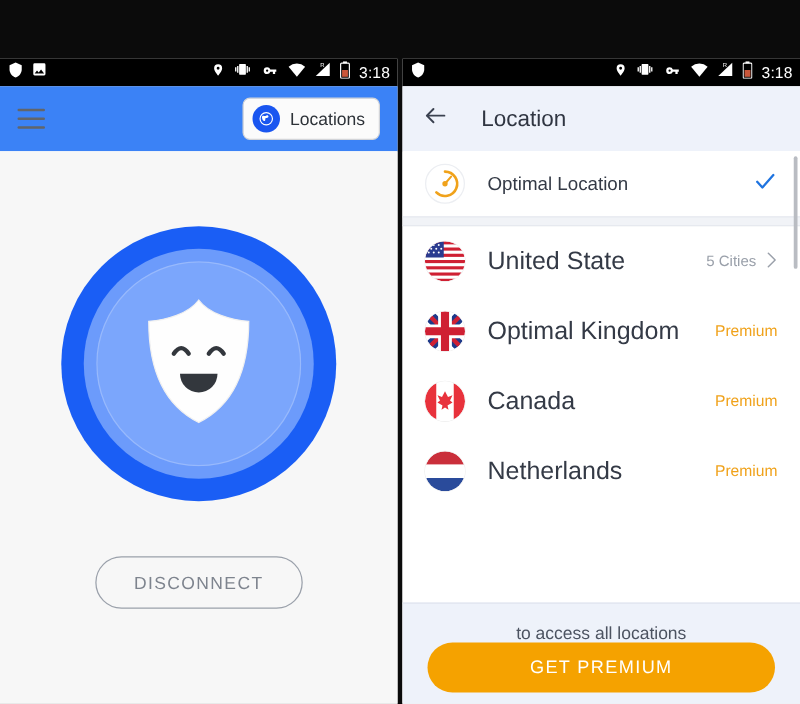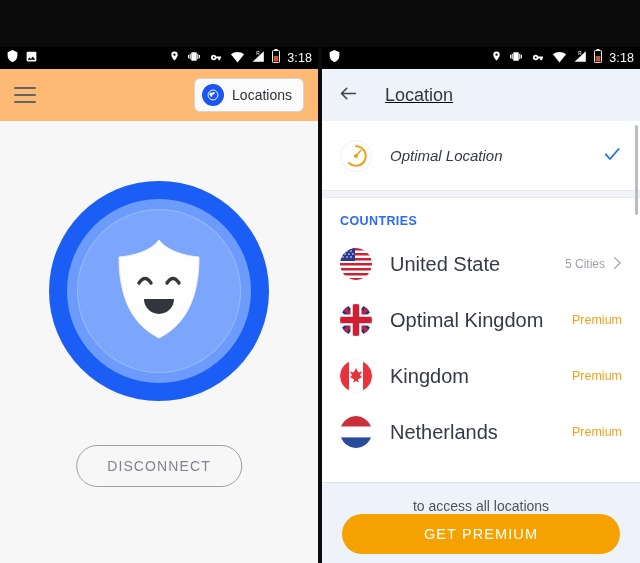--- a/index.html
+++ b/index.html
@@ -19,21 +19,21 @@
     display: flex; align-items: center; padding: 0 6px 0 6px;
     flex: 0 0 22px;
   }
   .sb-left { display: flex; align-items: center; gap: 6px; }
   .sb-right { margin-left: auto; display: flex; align-items: center; gap: 6px; }
   .sb-time { font-size: 12.5px; letter-spacing: .1px; padding-left: 1px; }
   .ico { display: block; }
 
   
   .appbar-left {
-    height: 52px; flex: 0 0 52px; background: #fdba74;
+    height: 52px; flex: 0 0 52px; background: #3b82f6;
     display: flex; align-items: center; padding: 0 14px; position: relative;
   }
   .hamburger { width: 22px; height: 16px; display: flex; flex-direction: column; justify-content: space-between; cursor: pointer; }
   .hamburger i { display: block; height: 2px; background: #61656b; border-radius: 1px; }
   .loc-pill {
     margin-left: auto; display: flex; align-items: center; gap: 8px;
     border: 1px solid #d2d4d8; border-radius: 6px; background: #fbfbfb;
     padding: 5px 11px 5px 7px;
   }
   .globe {
@@ -62,29 +62,28 @@
   .disconnect {
     position: absolute; left: 50%; top: 324px; transform: translateX(-50%);
     border: 1px solid #9ba1ab; border-radius: 24px; background: transparent;
     padding: 12px 30px; font-size: 14px; letter-spacing: 1.1px; color: #7e848e;
     font-family: "Liberation Sans", sans-serif;
   }
 
   
   .appbar-right {
     height: 52px; flex: 0 0 52px; background: #eef2fa;
-    display: flex; align-items: center; padding: 0 16px; gap: 26px; text-decoration: underline;
+    display: flex; align-items: center; padding: 0 16px; gap: 26px;
   }
   .appbar-right .title { font-size: 18px; color: #303642; }
 
   .right-body { flex: 1; background: #fff; position: relative; overflow: hidden; }
   .optimal-row {
-    height: 69px; display: flex; align-items: center; padding: 0 18px 0 18px;
+    height: 52px; display: flex; align-items: center; padding: 0 18px 0 18px;
     background: #fff;
-    font-style: italic;
   }
   .gauge {
     width: 32px; height: 32px; border-radius: 50%;
     border: 1px solid #eceef2; background: #fff;
     display: flex; align-items: center; justify-content: center; flex: 0 0 32px;
   }
   .optimal-row .label { margin-left: 18px; font-size: 15px; color: #343a46; }
   .check { margin-left: auto; }
 
   .sep { height: 8px; background: #f1f3f7; border-top: 1px solid #e6e9ef; border-bottom: 1px solid #e6e9ef; }
@@ -309,21 +308,20 @@
         <span class="label">Optimal Location</span>
         <span class="check">
           <svg width="20" height="20" viewBox="0 0 24 24">
               <path fill="none" stroke="#1f74e0" stroke-width="2.2" stroke-linecap="round" stroke-linejoin="round" d="M4.5 12.5 9.5 18 20 6"></path>
             </svg>
         </span>
       </div>
 
       <div class="sep"></div>
 
-      <div class="countries-hdr">COUNTRIES</div>
 
       <div class="clist">
 
         <div class="crow">
           <span class="flag">
             <svg width="32" height="32" viewBox="0 0 32 32">
               <clipPath id="cUS">
                   <circle cx="16" cy="16" r="16"></circle>
                 </clipPath>
               <g clip-path="url(#cUS)">
@@ -391,21 +389,21 @@
                   <circle cx="16" cy="16" r="16"></circle>
                 </clipPath>
               <g clip-path="url(#cCA)">
                 <rect width="32" height="32" fill="#fff"></rect>
                 <rect width="9" height="32" fill="#e8323c"></rect>
                 <rect x="23" width="9" height="32" fill="#e8323c"></rect>
                 <path d="M16 8l2.4 4.6 3.6-1.4-2 4.2 2 1.6-4 2.4.8 3.4-2.8-1.8-2.8 1.8.8-3.4-4-2.4 2-1.6-2-4.2 3.6 1.4z" fill="#e8323c"></path>
               </g>
             </svg>
           </span>
-          <span class="cname">Kingdom</span>
+          <span class="cname">Canada</span>
           <span class="cright">
             <span class="premium">Premium</span>
           </span>
         </div>
 
         <div class="crow">
           <span class="flag">
             <svg width="32" height="32" viewBox="0 0 32 32">
               <clipPath id="cNL">
                   <circle cx="16" cy="16" r="16"></circle>

